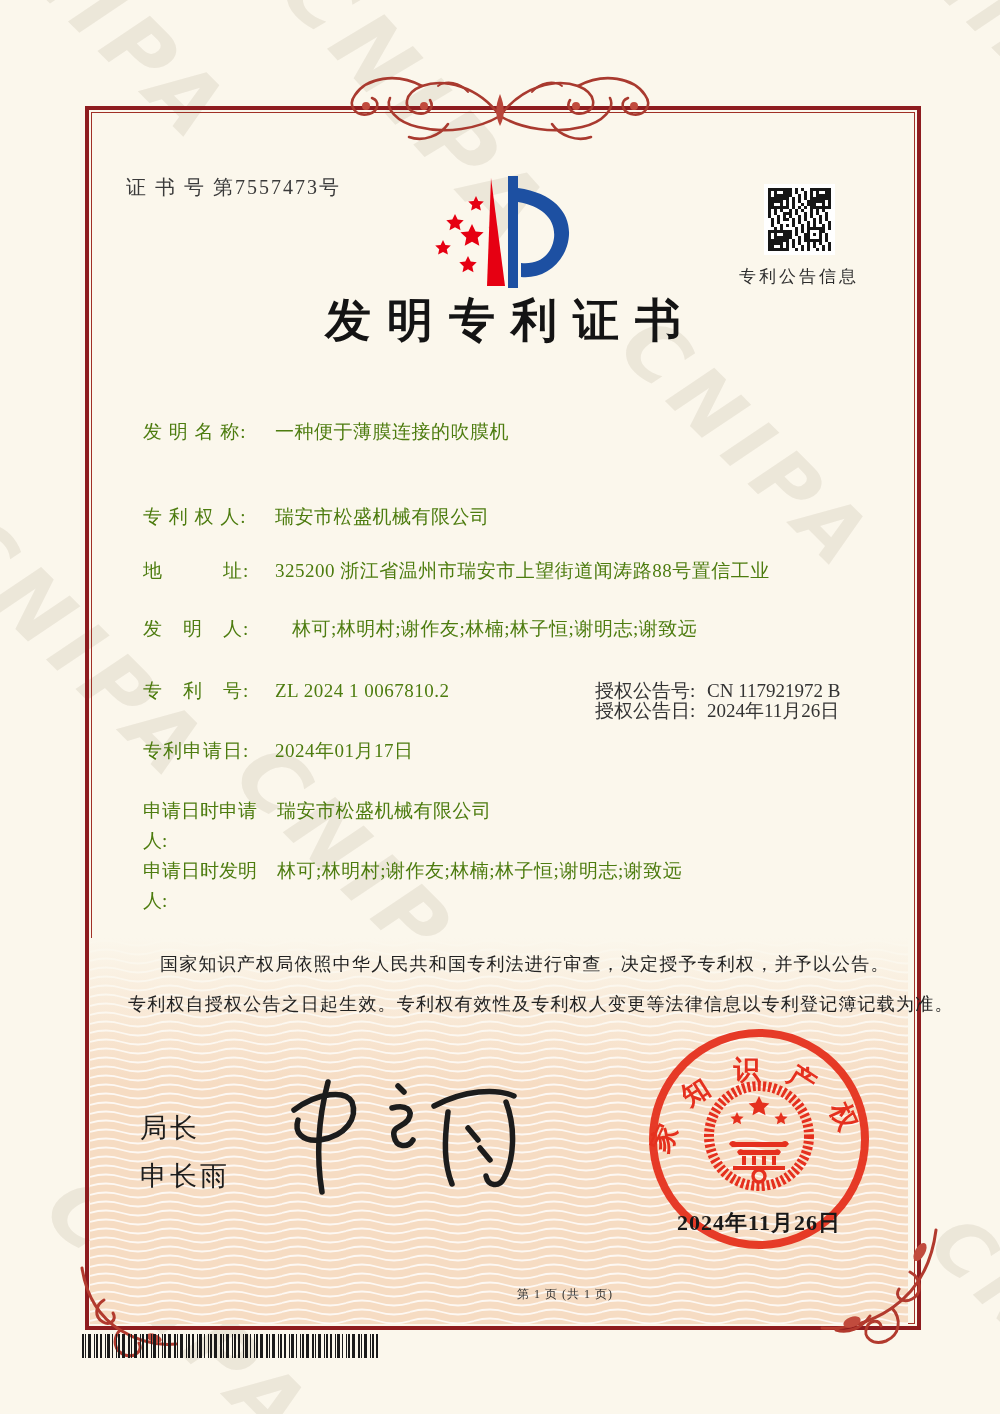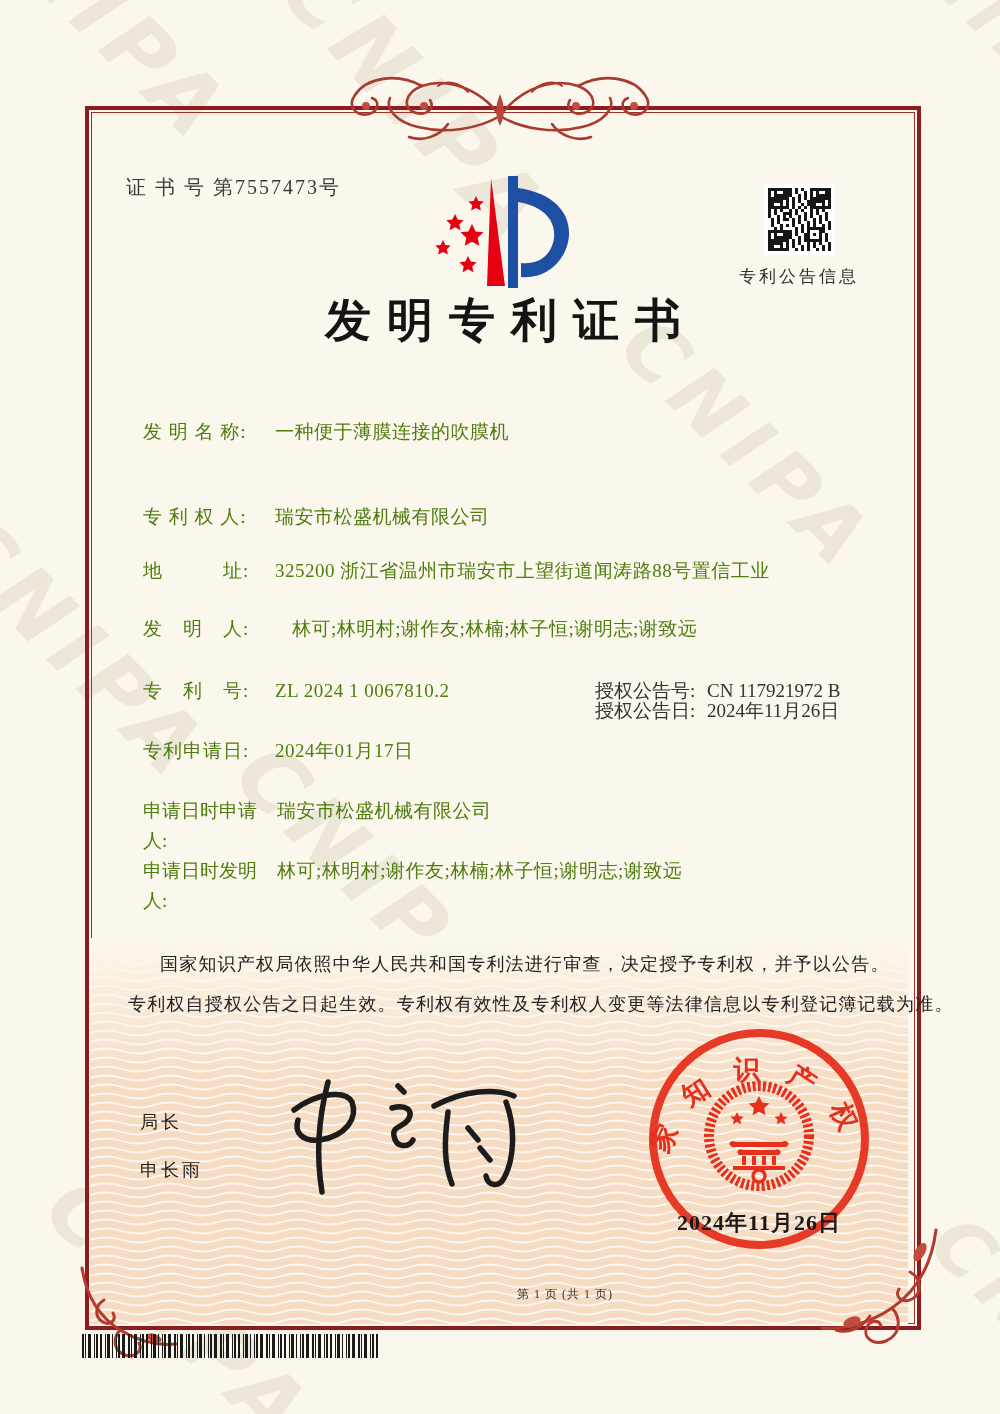--- a/index.html
+++ b/index.html
@@ -46,21 +46,21 @@
   
   .frow{position:absolute;left:143px;display:flex;font-size:19px;color:#4d7c0f;line-height:30px;}
   .frow .flabel{flex:none;width:132px;letter-spacing:1px;}
   .frow.wide .flabel{width:134px;letter-spacing:0;}
   .frow .fvalue{letter-spacing:.5px;}
   .rpair{position:absolute;left:595px;display:flex;font-size:19px;color:#333;line-height:30px;}
   .rpair .flabel{flex:none;width:112px;}
   
   .stmt{position:absolute;font-size:18px;color:#222;letter-spacing:1.2px;white-space:nowrap;}
   
-  .officer{position:absolute;left:140px;font-size:18px;color:#1d1d1d;font-family:"Liberation Sans","DejaVu Sans",sans-serif;letter-spacing:3px;text-align:right;}
+  .officer{position:absolute;left:140px;font-size:27px;color:#1d1d1d;font-family:"Liberation Sans","DejaVu Sans",sans-serif;letter-spacing:3px;text-align:right;}
   
   .pagefoot{position:absolute;left:85px;top:1286px;width:960px;text-align:center;font-size:12px;color:#333;letter-spacing:1px;}
   
   .barcode{position:absolute;left:82px;top:1334px;height:24px;display:flex;align-items:stretch;}
   .barcode i{display:block;background:#1a1a1a;margin-right:0;}
   .barcode i.g{background:transparent;}
 </style>
 </head>
 <body>
 

